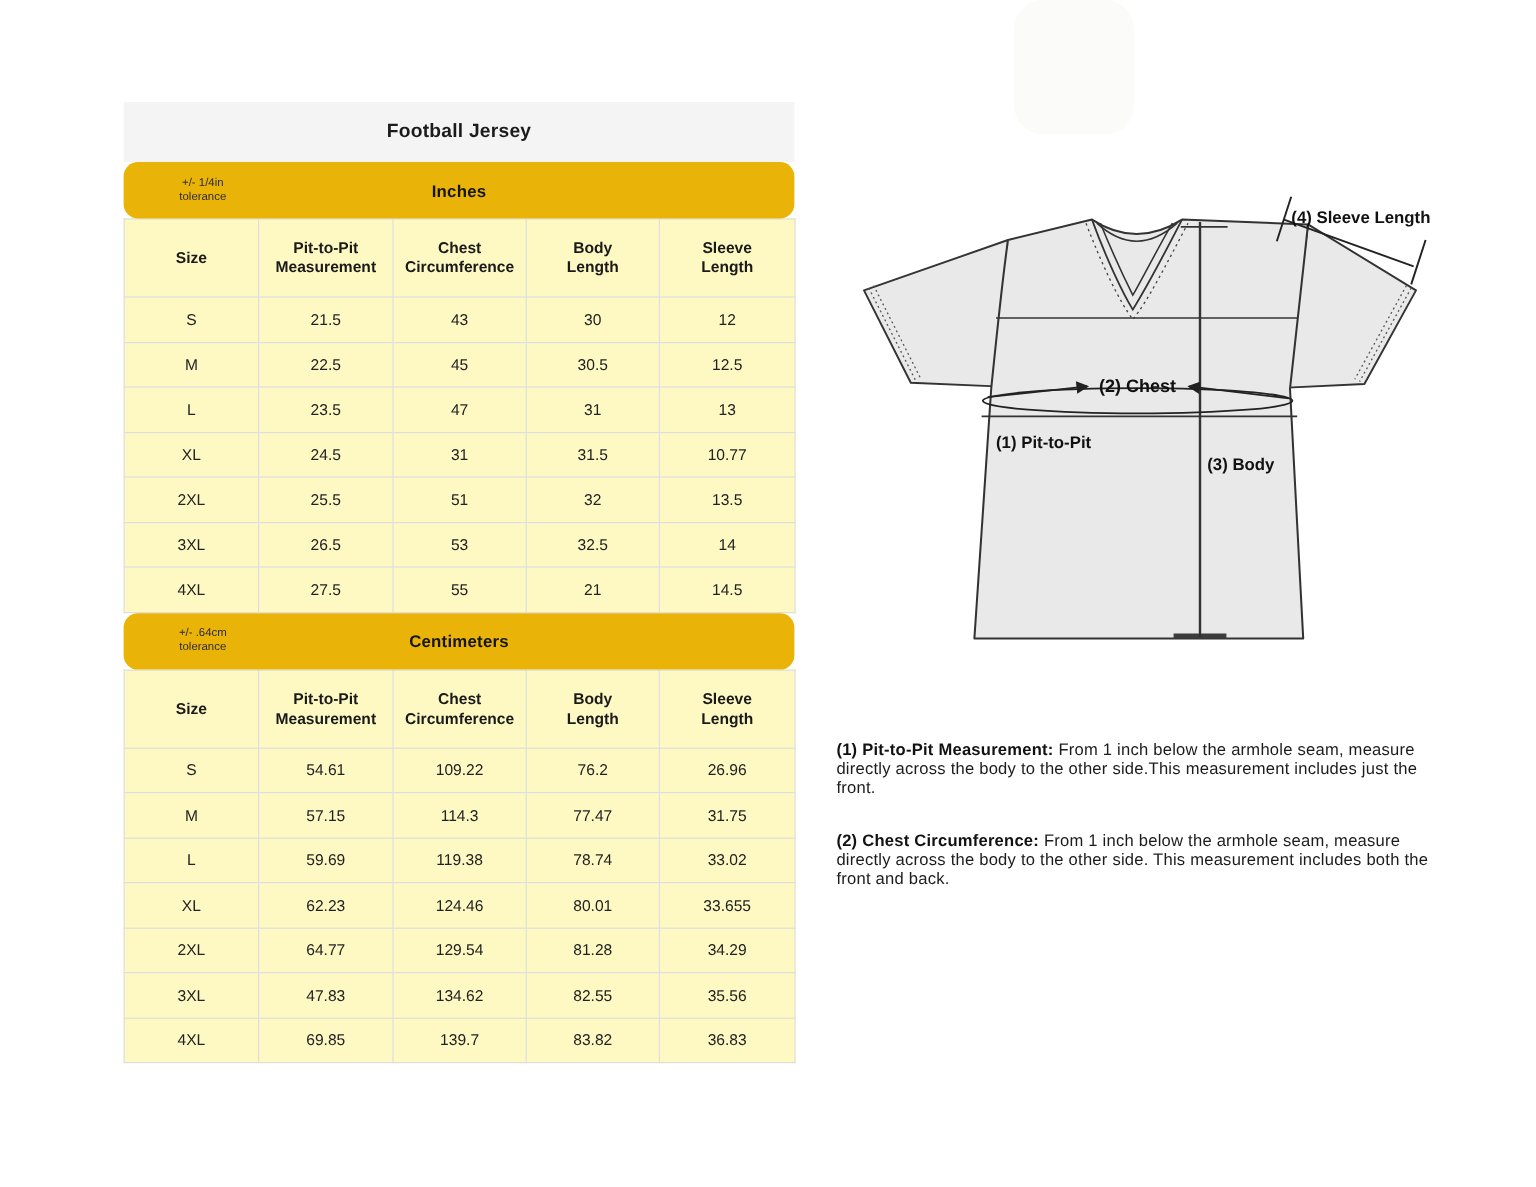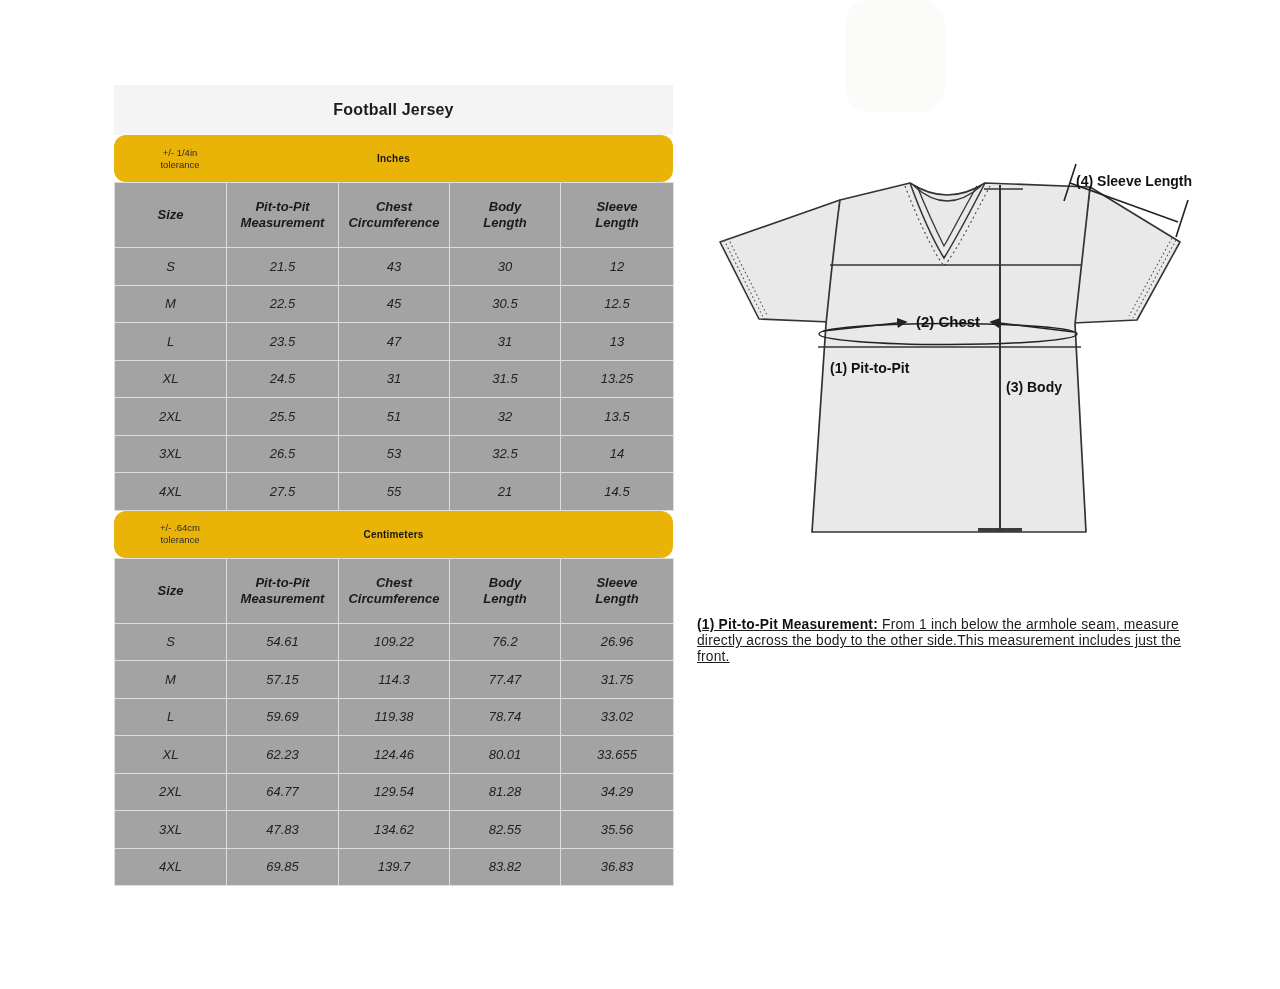--- a/index.html
+++ b/index.html
@@ -10,39 +10,39 @@
   }
   .canvas{position:absolute;inset:0;width:1280px;height:989px;}
 
   
   .watermark{
     position:absolute;left:845px;top:0;width:100px;height:112px;
     background:#fbfbf9;border-radius:24px;
   }
 
   
-  .size-chart{position:absolute;left:78px;top:85px;width:559px;padding-left:36px;}
+  .size-chart{position:absolute;left:67px;top:85px;width:559px;padding-left:36px;}
   .chart-title{
     height:50px;background:#f4f4f4;
     display:flex;align-items:center;justify-content:center;
     font-weight:bold;font-size:16px;color:#1b1b1b;letter-spacing:.2px;
   }
   .unit-band{
     height:47px;background:#eab308;position:relative;
     display:flex;align-items:center;justify-content:center;border-radius:12px;
   }
   .tolerance{
     position:absolute;left:20px;top:50%;transform:translateY(-50%);
     width:92px;text-align:center;font-size:9.5px;line-height:12px;
     color:#2c2c2c;white-space:pre-line;
   }
-  .unit-label{font-weight:bold;font-size:10px;color:#161616;letter-spacing:.2px;}
+  .unit-label{font-weight:bold;font-size:14px;color:#161616;letter-spacing:.2px;}
 
   table.size-table{
-    width:559px;border-collapse:collapse;table-layout:fixed;background:#a3a3a3;font-style:italic;
+    width:559px;border-collapse:collapse;table-layout:fixed;background:#fef9c3;
   }
   .size-table th,.size-table td{
     border:1px solid #dedede;text-align:center;vertical-align:middle;
     font-size:13px;color:#222;padding:0;
   }
   .size-table th{
     height:64px;font-weight:bold;white-space:pre-line;line-height:16px;color:#1a1a1a;
   }
   .size-table td{height:36.5px;font-weight:normal;}
 
@@ -50,21 +50,21 @@
   .jersey-svg{position:absolute;left:690px;top:140px;width:520px;height:478px;}
   .diagram-label{
     font-family:"Liberation Sans",sans-serif;font-weight:bold;fill:#111;
   }
 
   
   .descriptions{
     position:absolute;left:697px;top:617px;width:510px;
     font-size:13.8px;line-height:16.2px;color:#1c1c1c;letter-spacing:.2px;
   }
-  .descriptions p{margin:0 0 27px 0;text-decoration:underline;}
+  .descriptions p{margin:0 0 27px 0;}
   .descriptions strong{font-weight:bold;color:#111;}
 </style>
 </head>
 <body>
 
 <div class="canvas">
 
   <div class="watermark"></div>
 
   <div class="size-chart">
@@ -117,21 +117,21 @@
               <td>23.5</td>
               <td>47</td>
               <td>31</td>
               <td>13</td>
             </tr>
             <tr>
               <td>XL</td>
               <td>24.5</td>
               <td>31</td>
               <td>31.5</td>
-              <td>13.25</td>
+              <td>10.77</td>
             </tr>
             <tr>
               <td>2XL</td>
               <td>25.5</td>
               <td>51</td>
               <td>32</td>
               <td>13.5</td>
             </tr>
             <tr>
               <td>3XL</td>
@@ -282,15 +282,16 @@
     </g>
 
     <text class="diagram-label" x="258" y="187" font-size="15" text-anchor="middle">(2) Chest</text>
     <text class="diagram-label" x="140" y="233" font-size="14" text-anchor="start">(1) Pit-to-Pit</text>
     <text class="diagram-label" x="316" y="252" font-size="14" text-anchor="start">(3) Body</text>
     <text class="diagram-label" x="502" y="46" font-size="14" text-anchor="end">(4) Sleeve Length</text>
   </svg>
 
   <div class="descriptions">
     <p><strong>(1) Pit-to-Pit Measurement:</strong> <span>From 1 inch below the armhole seam, measure directly across the body to the other side.This measurement includes just the front.</span></p>
+    <p><strong>(2) Chest Circumference:</strong> <span>From 1 inch below the armhole seam, measure directly across the body to the other side. This measurement includes both the front and back.</span></p>
   </div>
 
 </div>
 
 </body></html>

